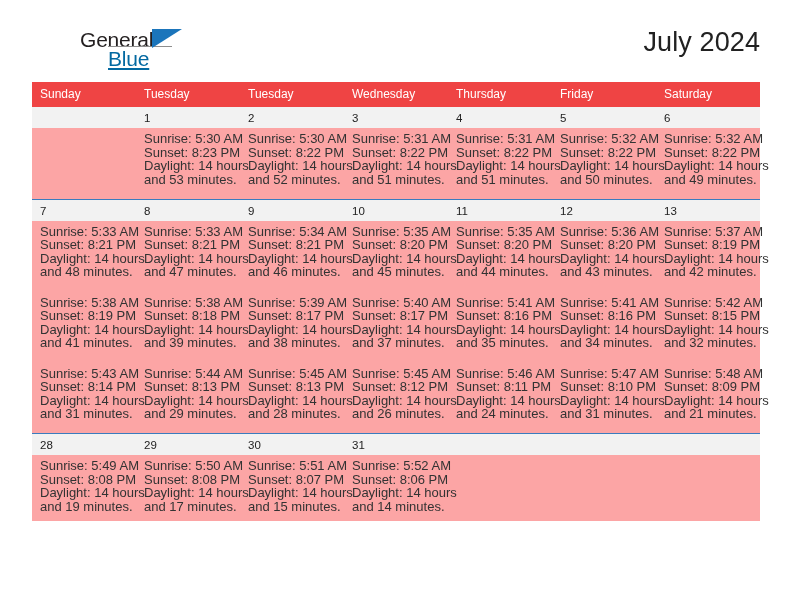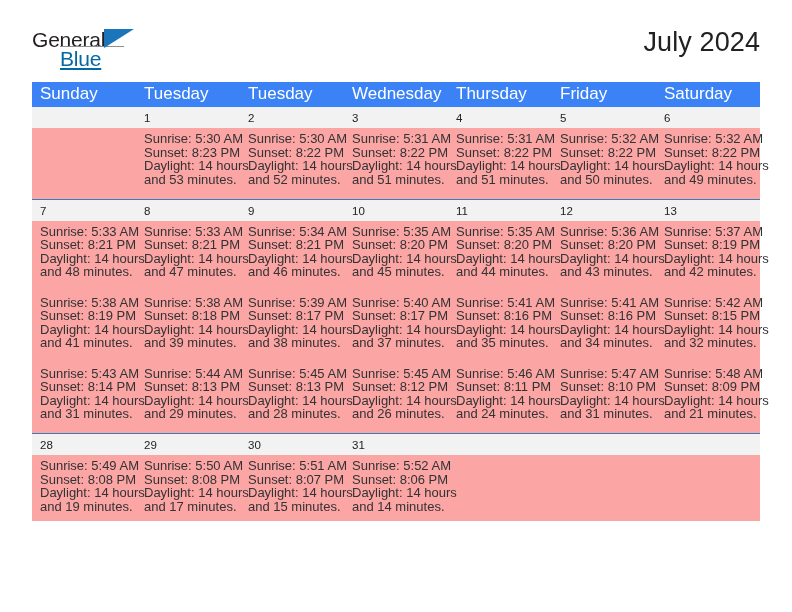--- a/index.html
+++ b/index.html
@@ -23,20 +23,21 @@
   }
 
   
   .header {
     display: flex;
     align-items: flex-start;
     justify-content: space-between;
     padding-top: 26px;
     height: 72px;
     box-sizing: border-box;
+    margin-left: 48px;
   }
   .brand {
     position: relative;
     width: 115px;
     height: 48px;
     flex: 0 0 auto;
   }
   .brand-general {
     position: absolute;
     left: 0;
@@ -96,23 +97,23 @@
   
   .calendar {
     width: 728px;
     border-collapse: collapse;
     table-layout: fixed;
     margin-top: 10px;
   }
   .calendar col { width: 104px; }
 
   .dow-row th {
-    background: #3b82f6;
+    background: #ef4444;
     color: #ffffff;
-    font-size: 17px;
+    font-size: 12px;
     font-weight: normal;
     text-align: left;
     padding: 5px 0 6px 8px;
     height: 20px;
     box-sizing: border-box;
     line-height: 14px;
   }
 
   .num-row td {
     background: #f2f2f2;

